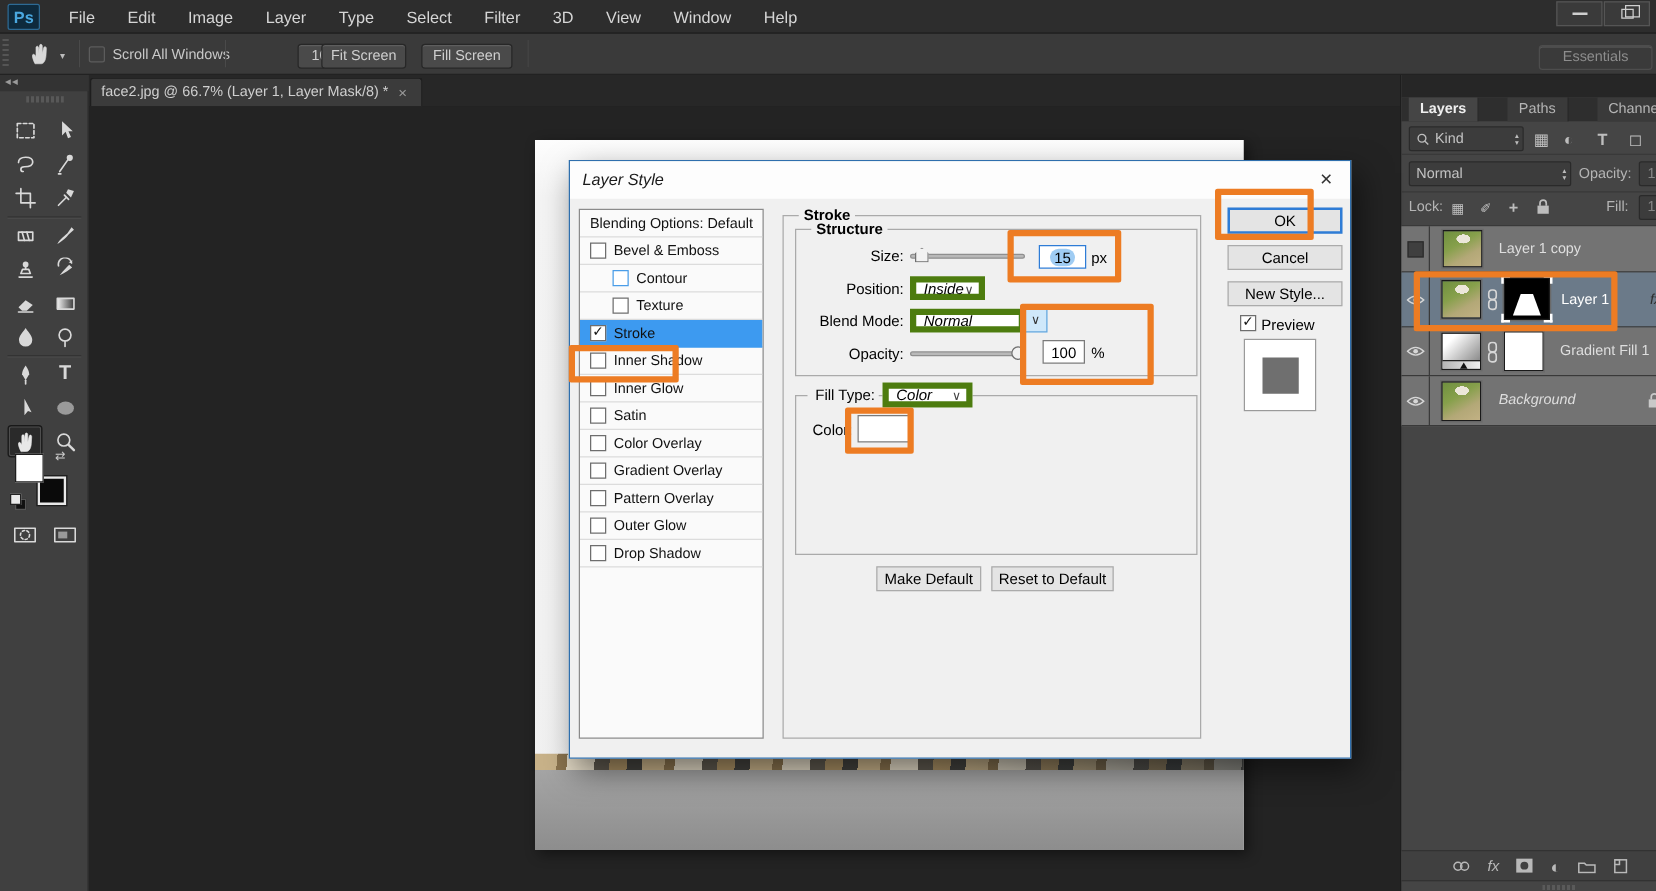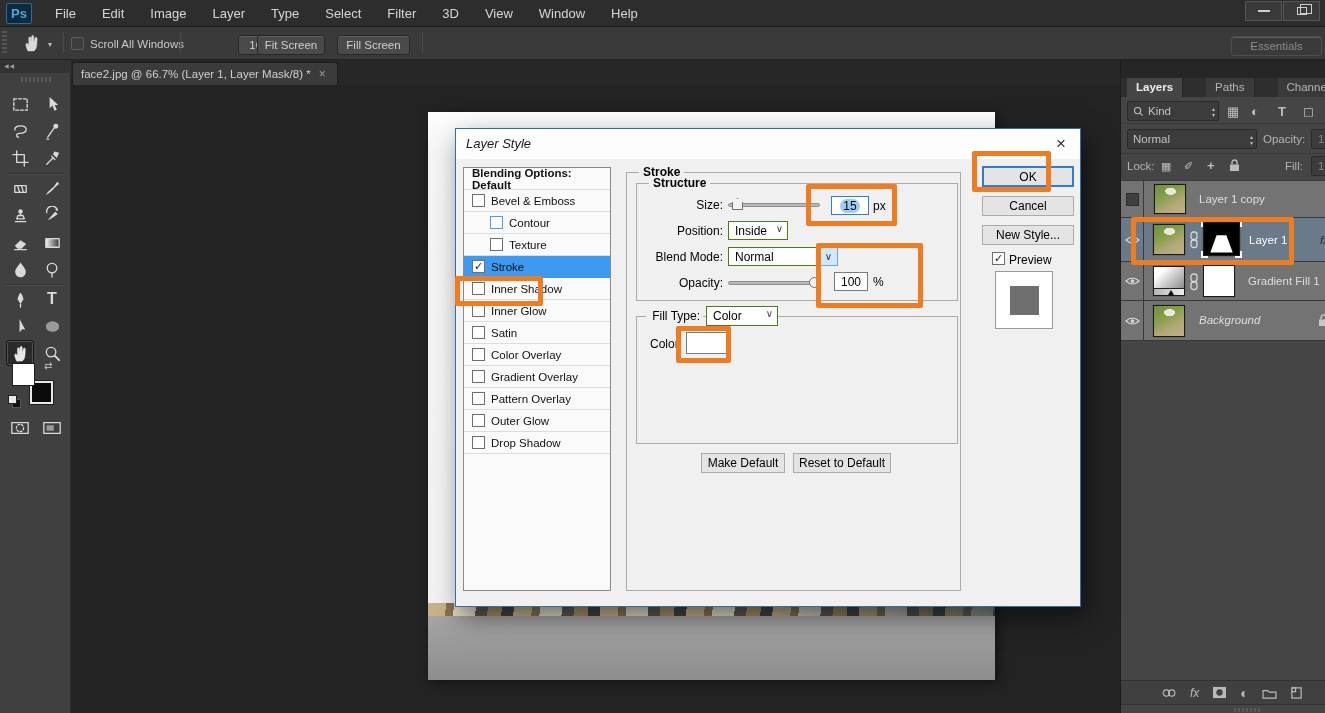--- a/index.html
+++ b/index.html
@@ -70,21 +70,21 @@
   .fieldset{position:absolute;border:1px solid #aaa;}
   .legend{position:absolute;top:-8px;left:12px;background:#f0f0f0;padding:0 4px;font-weight:bold;font-size:12px;color:#000;}
   .rlabel{position:absolute;text-align:right;font-size:12px;color:#000;}
   .track{position:absolute;height:4px;background:#b9b9b9;border:1px solid #8f8f8f;border-radius:2px;}
   .thumb-pent{position:absolute;width:11px;height:12px;background:#f2f2f2;border:1px solid #707070;
       clip-path:polygon(50% 0,100% 38%,100% 100%,0 100%,0 38%);}
   .thumb-circ{position:absolute;width:11px;height:11px;background:#f2f2f2;border:1px solid #707070;border-radius:50%;}
   .vbox{position:absolute;background:#fff;border:1px solid #7a7a7a;font-size:12px;display:flex;align-items:center;justify-content:center;color:#000;}
   .vbox.focus{border-color:#2e7cd6;}
   .vbox.focus span{background:#9fccf3;padding:0 3px;border-radius:7px;}
-  .ddl{position:absolute;background:#fff;border:1px solid #4d7c0f;font-size:12px;display:flex;align-items:center;padding-left:6px;color:#000;}
+  .ddl{position:absolute;background:#fff;border:5px solid #4d7c0f;font-size:12px;display:flex;align-items:center;padding-left:6px;color:#000;font-style:italic;}
   .ddl .chev{position:absolute;right:4px;top:1px;font-size:10px;color:#444;}
   .chev-seg{position:absolute;width:19px;background:#cfe8fa;border:1px solid #66a7dd;display:flex;align-items:center;justify-content:center;font-size:10px;color:#333;}
   .wbtn{position:absolute;background:#e4e4e4;border:1px solid #ababab;font-size:12px;color:#000;display:flex;align-items:center;justify-content:center;}
   .wbtn.primary{border:2px solid #2e7cd6;}
   .prev-thumb{position:absolute;background:#fff;border:1px solid #9a9a9a;}
   .prev-thumb::after{content:"";position:absolute;left:14px;top:14px;width:29px;height:29px;background:#6f6f6f;}
 
   
   .dock{left:1120px;top:60px;width:205px;height:653px;background:#454545;z-index:2;overflow:hidden;border-left:1px solid #1d1d1d;}
   .dock-top{position:absolute;left:0;top:0;width:100%;height:18px;background:#262626;}
@@ -335,21 +335,21 @@
           <rect x="5" y="5" width="8" height="6" fill="#9a9a9a" stroke="none"></rect>
         </svg>
       </div>
   </div>
 
   <div class="abs dialog">
     <div class="dlg-title">Layer Style</div>
     <div class="dlg-close">×</div>
 
     <div class="styles-list">
-      <div class="srow" style="padding-left:8px;font-weight:bold;">Blending Options: Default</div>
+      <div class="srow" style="padding-left:8px;">Blending Options: Default</div>
       <div class="srow">
         <span class="cb"></span>
           <span>Bevel &amp; Emboss</span>
         </div>
       <div class="srow ind">
         <span class="cb focus"></span>
           <span>Contour</span>
         </div>
       <div class="srow ind">
         <span class="cb"></span>

